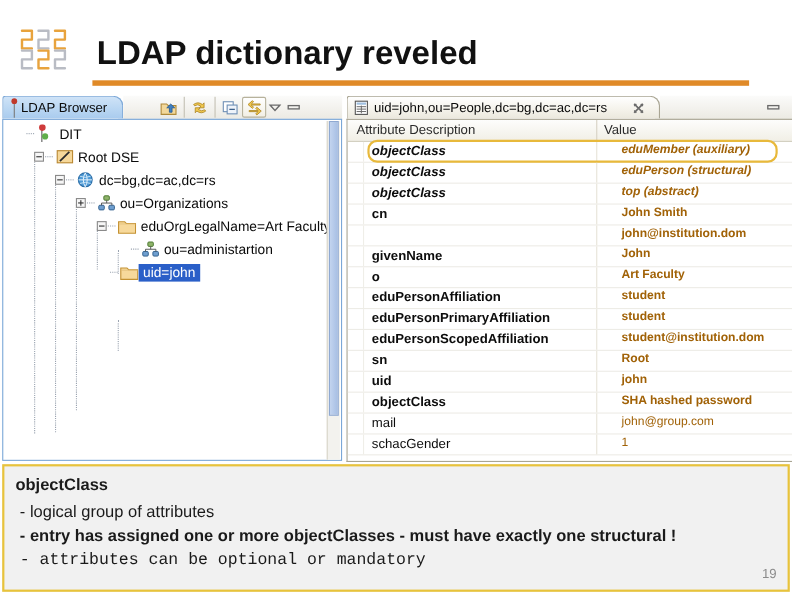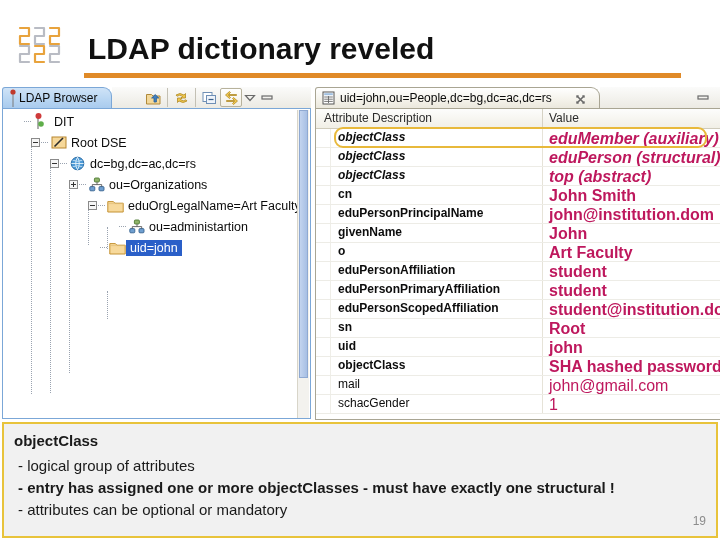--- a/index.html
+++ b/index.html
@@ -111,42 +111,42 @@
     border-bottom:1px solid #cfcbbb;
   }
   .thead .th{position:absolute;top:2px;font-size:12px;color:#2b2b2b;}
   .thead .th1{left:8px;}
   .thead .th2{left:233px;}
   .thead .vdiv{position:absolute;left:226px;top:0;width:1px;height:19px;background:#d6d2c4;}
 
   .tbody{position:relative;}
   .trw{position:relative;height:18px;border-bottom:1px solid #edece6;}
   .trw .c1{position:absolute;left:22px;top:1px;font-size:12px;color:#0c0c0c;white-space:nowrap;}
-  .trw .c2{position:absolute;left:233px;top:1px;font-size:16px;color:#be185d;white-space:nowrap;}
+  .trw .c2{position:absolute;left:249px;top:1px;font-size:11px;color:#a16207;white-space:nowrap;}
   .trw .vdiv{position:absolute;left:226px;top:0;width:1px;height:18px;background:#e6e3d8;}
   .trw .ldiv{position:absolute;left:14px;top:0;width:1px;height:18px;background:#efeee8;}
   .trw.oc .c1,.trw.oc .c2{font-style:italic;font-weight:bold;}
   .trw.bold .c1,.trw.bold .c2{font-weight:bold;}
 
   .hlbox{
     position:absolute;left:18px;top:-2px;width:373px;height:21px;
     border:2px solid #e8b93b;border-radius:9px;box-sizing:border-box;
     pointer-events:none;
   }
 
   
   .caption{
     position:absolute;left:2px;top:422px;width:716px;height:116px;
     background:#f1f1f1;border:2px solid #e8c33b;box-sizing:border-box;
   }
   .caption .ctitle{position:absolute;left:10px;top:8px;font-size:15px;font-weight:bold;color:#1a1a1a;}
   .caption .cl{position:absolute;left:14px;font-size:15px;color:#1a1a1a;white-space:nowrap;}
   .caption .cl1{top:33px;}
   .caption .cl2{top:55px;font-weight:bold;}
-  .caption .cl3{top:77px;}
+  .caption .cl3{top:77px;font-family:Liberation Mono, monospace;}
   .pageno{position:absolute;right:10px;bottom:8px;font-size:12px;color:#8c8c8c;}
 </style>
 </head>
 <body>
 
 <div class="slide">
 
   <div class="logo">
     <svg width="50" height="52" viewBox="0 0 50 52">
       <g fill="none" stroke-width="2.2" stroke-linecap="round" stroke-linejoin="round">
@@ -385,21 +385,20 @@
             </div>
             <div class="trw bold">
               <div class="ldiv"></div>
               <div class="vdiv"></div>
               <div class="c1">cn</div>
               <div class="c2">John Smith</div>
             </div>
             <div class="trw bold">
               <div class="ldiv"></div>
               <div class="vdiv"></div>
-              <div class="c1">eduPersonPrincipalName</div>
               <div class="c2">john@institution.dom</div>
             </div>
             <div class="trw bold">
               <div class="ldiv"></div>
               <div class="vdiv"></div>
               <div class="c1">givenName</div>
               <div class="c2">John</div>
             </div>
             <div class="trw bold">
               <div class="ldiv"></div>
@@ -440,21 +439,21 @@
             <div class="trw bold">
               <div class="ldiv"></div>
               <div class="vdiv"></div>
               <div class="c1">objectClass</div>
               <div class="c2">SHA hashed password</div>
             </div>
             <div class="trw">
               <div class="ldiv"></div>
               <div class="vdiv"></div>
               <div class="c1">mail</div>
-              <div class="c2">john@gmail.com</div>
+              <div class="c2">john@group.com</div>
             </div>
             <div class="trw">
               <div class="ldiv"></div>
               <div class="vdiv"></div>
               <div class="c1">schacGender</div>
               <div class="c2">1</div>
             </div>
           </div>
       </div>
     </div>

